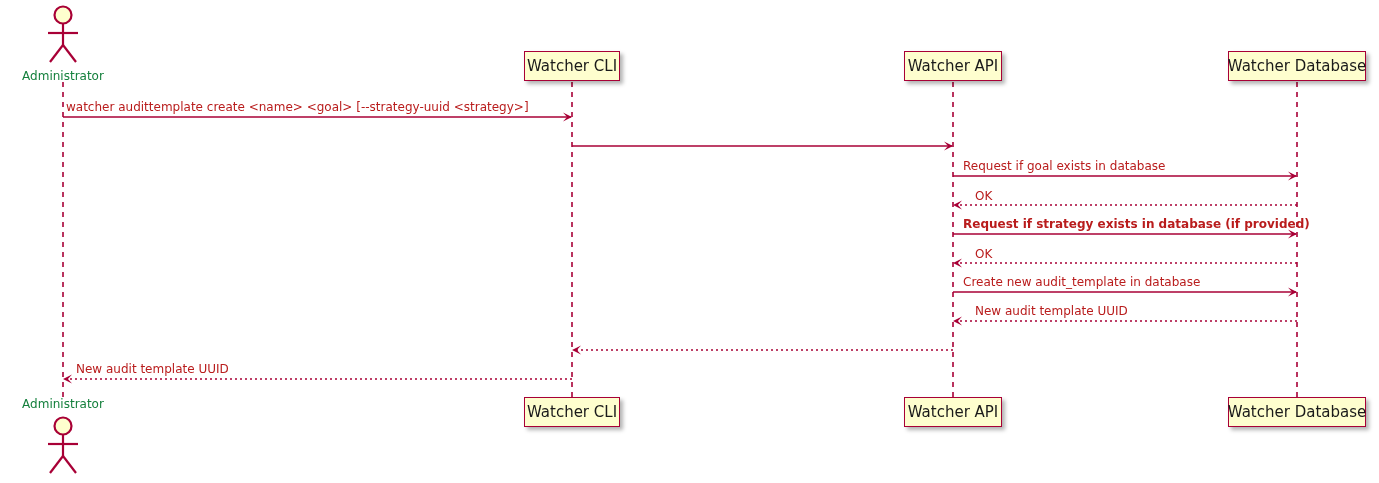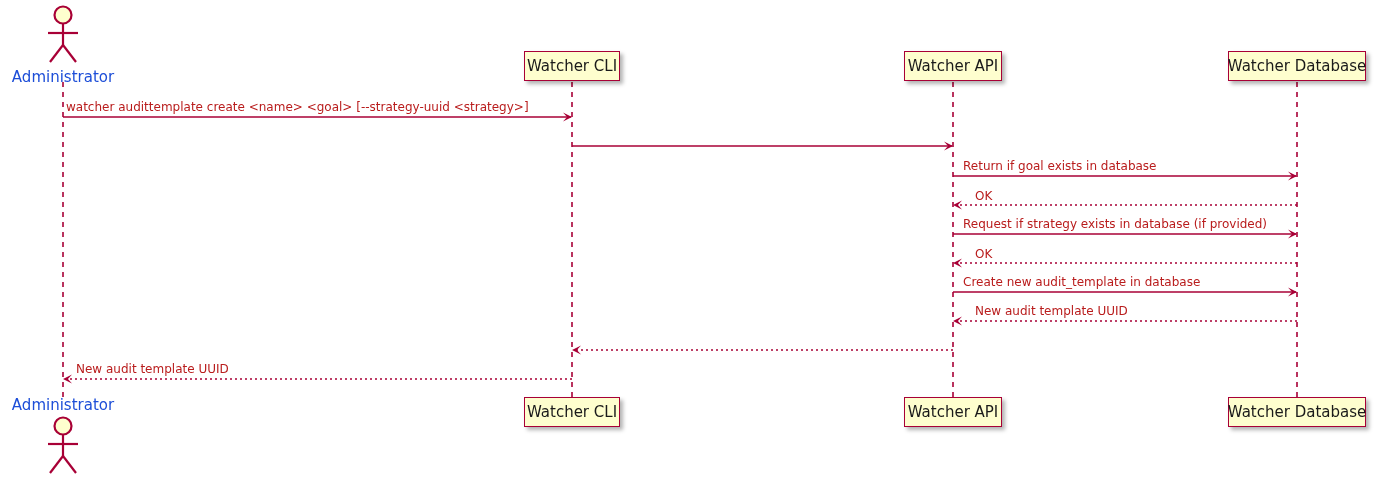--- a/index.html
+++ b/index.html
@@ -43,22 +43,22 @@
     height: 30px;
   }
   
   .actor-wrap {
     position: absolute;
     width: 48px;
     height: 60px;
   }
   .actor-label {
     position: absolute;
-    color: #1d4ed8;
-    font-size: 15px;
+    color: #15803d;
+    font-size: 12px;
     line-height: 1;
     white-space: nowrap;
     text-align: center;
   }
   
   .msg-label {
     position: absolute;
     color: #b91c1c;
     font-size: 12px;
     line-height: 1;
@@ -159,22 +159,22 @@
       <circle cx="24" cy="11" r="8.5" fill="#FEFECE" stroke="#A80036" stroke-width="2.2"></circle>
       <line x1="24" y1="20" x2="24" y2="41" stroke="#A80036" stroke-width="2.2"></line>
       <line x1="9" y1="29" x2="39" y2="29" stroke="#A80036" stroke-width="2.2"></line>
       <line x1="24" y1="41" x2="11" y2="58" stroke="#A80036" stroke-width="2.2"></line>
       <line x1="24" y1="41" x2="37" y2="58" stroke="#A80036" stroke-width="2.2"></line>
     </g>
   </svg>
 
   <div class="layer" id="labels-layer">
       <div class="msg-label" style="left: 66px; top: 101px;">watcher audittemplate create &lt;name&gt; &lt;goal&gt; [--strategy-uuid &lt;strategy&gt;]</div>
-      <div class="msg-label" style="left: 963px; top: 160px;">Return if goal exists in database</div>
+      <div class="msg-label" style="left: 963px; top: 160px;">Request if goal exists in database</div>
       <div class="msg-label" style="left: 975px; top: 190px;">OK</div>
-      <div class="msg-label" style="left: 963px; top: 218px;">Request if strategy exists in database (if provided)</div>
+      <div class="msg-label" style="left: 963px; top: 218px; font-weight: bold;">Request if strategy exists in database (if provided)</div>
       <div class="msg-label" style="left: 975px; top: 248px;">OK</div>
       <div class="msg-label" style="left: 963px; top: 276px;">Create new audit_template in database</div>
       <div class="msg-label" style="left: 975px; top: 305px;">New audit template UUID</div>
       <div class="msg-label" style="left: 76px; top: 363px;">New audit template UUID</div>
     </div>
 
 </div>
 
 </body></html>

